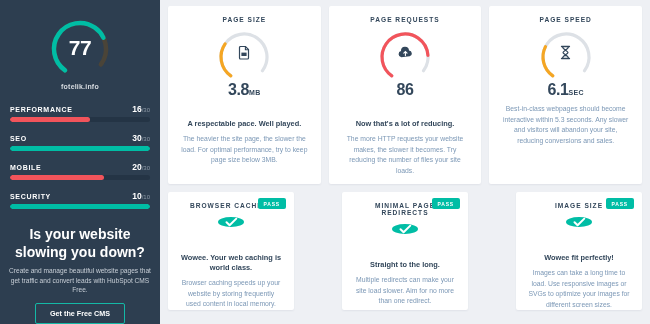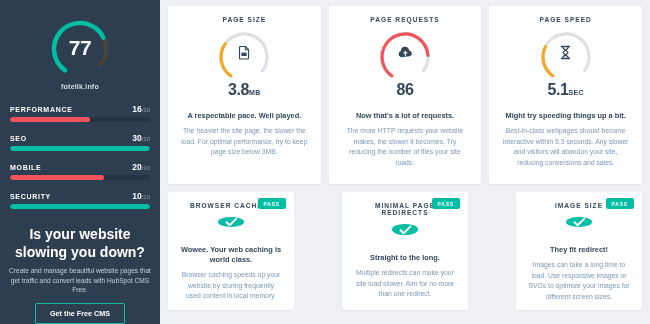--- a/index.html
+++ b/index.html
@@ -84,21 +84,21 @@
   }
   .card-gauge { position: relative; width: 72px; height: 52px; margin-bottom: 2px; }
   .card-gauge .gicon {
     position: absolute; left: 0; right: 0; top: 18px;
     text-align: center; color: #33475b;
   }
   .metric { font-size: 16px; font-weight: bold; color: #33475b; letter-spacing: -0.4px; }
   .metric .unit { font-size: 7px; font-weight: bold; letter-spacing: 0.3px; }
   .verdict {
     font-size: 7.4px; font-weight: bold; color: #33475b;
-    text-align: center; margin-top: 12px; line-height: 1.35;
+    text-align: center; margin-top: 20px; line-height: 1.35;
   }
   .desc {
     font-size: 6.8px; color: #7c98b6; text-align: center;
     line-height: 1.55; margin-top: 5px;
   }
   .check-circle {
     width: 26px; height: 26px; border-radius: 50%;
     background: #00bda5; display: flex; align-items: center; justify-content: center;
     margin: 4px 0 6px 0;
   }
@@ -203,41 +203,40 @@
             <circle cx="36" cy="30" r="23" fill="none" stroke="#f2545b" stroke-width="3.2" stroke-linecap="round" stroke-dasharray="92.1 144.5" transform="rotate(125 36 30)"></circle>
           </svg>
           <div class="gicon">
             <svg width="17" height="13" viewBox="0 0 17 13">
               <path d="M4.3 11.2a3.1 3.1 0 0 1-.3-6.1A4 4 0 0 1 12 4.6a2.9 2.9 0 0 1 .7 5.7z" fill="#33475b"></path>
               <path d="M8.4 9.6V5.6M6.8 7.1l1.6-1.6 1.6 1.6" stroke="#ffffff" stroke-width="1.1" fill="none" stroke-linecap="round"></path>
             </svg>
           </div>
         </div>
         <div class="metric"><span>86</span><span class="unit"></span></div>
-        <div class="verdict">Now that's a lot of requests.</div>
+        <div class="verdict">Now that's a lot of reducing.</div>
         <div class="desc">The more HTTP requests your website makes, the slower it becomes. Try reducing the number of files your site loads.</div>
       </section>
 
       <section class="card">
         <div class="card-title">PAGE SPEED</div>
         <div class="card-gauge">
           <svg width="72" height="52" viewBox="0 0 72 52">
             <circle cx="36" cy="30" r="23" fill="none" stroke="#dde1e6" stroke-width="3.2" stroke-linecap="round" stroke-dasharray="108.4 144.5" transform="rotate(125 36 30)"></circle>
             <circle cx="36" cy="30" r="23" fill="none" stroke="#f5a623" stroke-width="3.2" stroke-linecap="round" stroke-dasharray="32.5 144.5" transform="rotate(125 36 30)"></circle>
           </svg>
           <div class="gicon">
             <svg width="13" height="15" viewBox="0 0 13 15">
               <path d="M2.5 1.5h8M2.5 13.5h8" stroke="#33475b" stroke-width="1.3" stroke-linecap="round"></path>
               <path d="M3.5 1.6c0 3 5.5 4.3 5.5 5.9s-5.5 2.9-5.5 5.9M9.5 1.6c0 3-5.5 4.3-5.5 5.9s5.5 2.9 5.5 5.9" fill="none" stroke="#33475b" stroke-width="1.2"></path>
               <path d="M4.6 11.2h3.8c0-1.1-1.9-2-1.9-2s-1.9.9-1.9 2z" fill="#33475b"></path>
             </svg>
           </div>
         </div>
-        <div class="metric"><span>5.1</span><span class="unit">SEC</span></div>
-        <div class="verdict">Might try speeding things up a bit.</div>
+        <div class="metric"><span>6.1</span><span class="unit">SEC</span></div>
         <div class="desc">Best-in-class webpages should become interactive within 5.3 seconds. Any slower and visitors will abandon your site, reducing conversions and sales.</div>
       </section>
 
     </div>
 
     <div class="row row-bot">
 
       <section class="card">
         <div class="badge">PASS</div>
         <div class="card-title">BROWSER CACHING</div>
@@ -263,19 +262,19 @@
       </section>
 
       <section class="card">
         <div class="badge">PASS</div>
         <div class="card-title">IMAGE SIZE</div>
         <div class="check-circle">
           <svg width="13" height="10" viewBox="0 0 13 10">
               <path d="M1.5 5.2 4.6 8.3 11.3 1.6" fill="none" stroke="#ffffff" stroke-width="2" stroke-linecap="round" stroke-linejoin="round"></path>
             </svg>
         </div>
-        <div class="verdict">They fit redirect!</div>
+        <div class="verdict">Wowee fit perfectly!</div>
         <div class="desc">Images can take a long time to load. Use responsive images or SVGs to optimize your images for different screen sizes.</div>
       </section>
 
     </div>
   </main>
 </div>
 
 </body></html>

